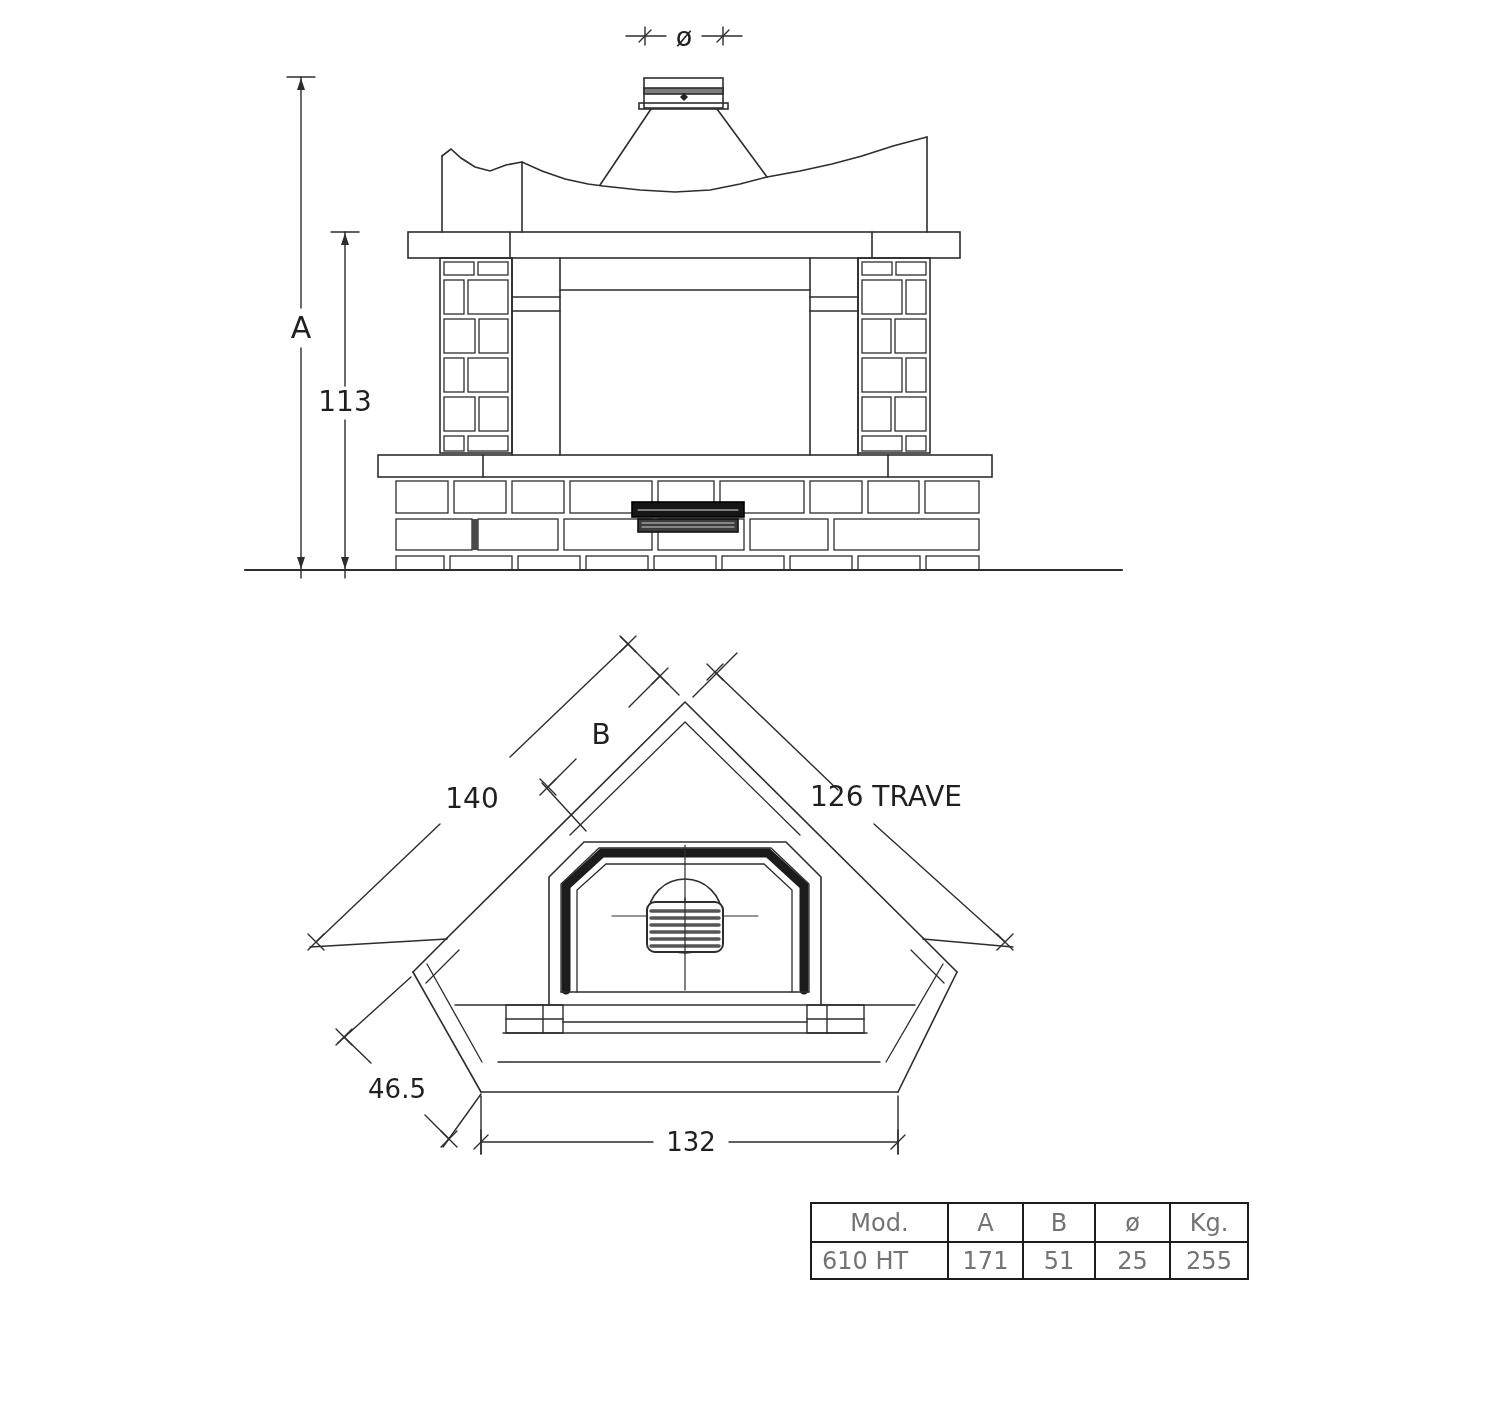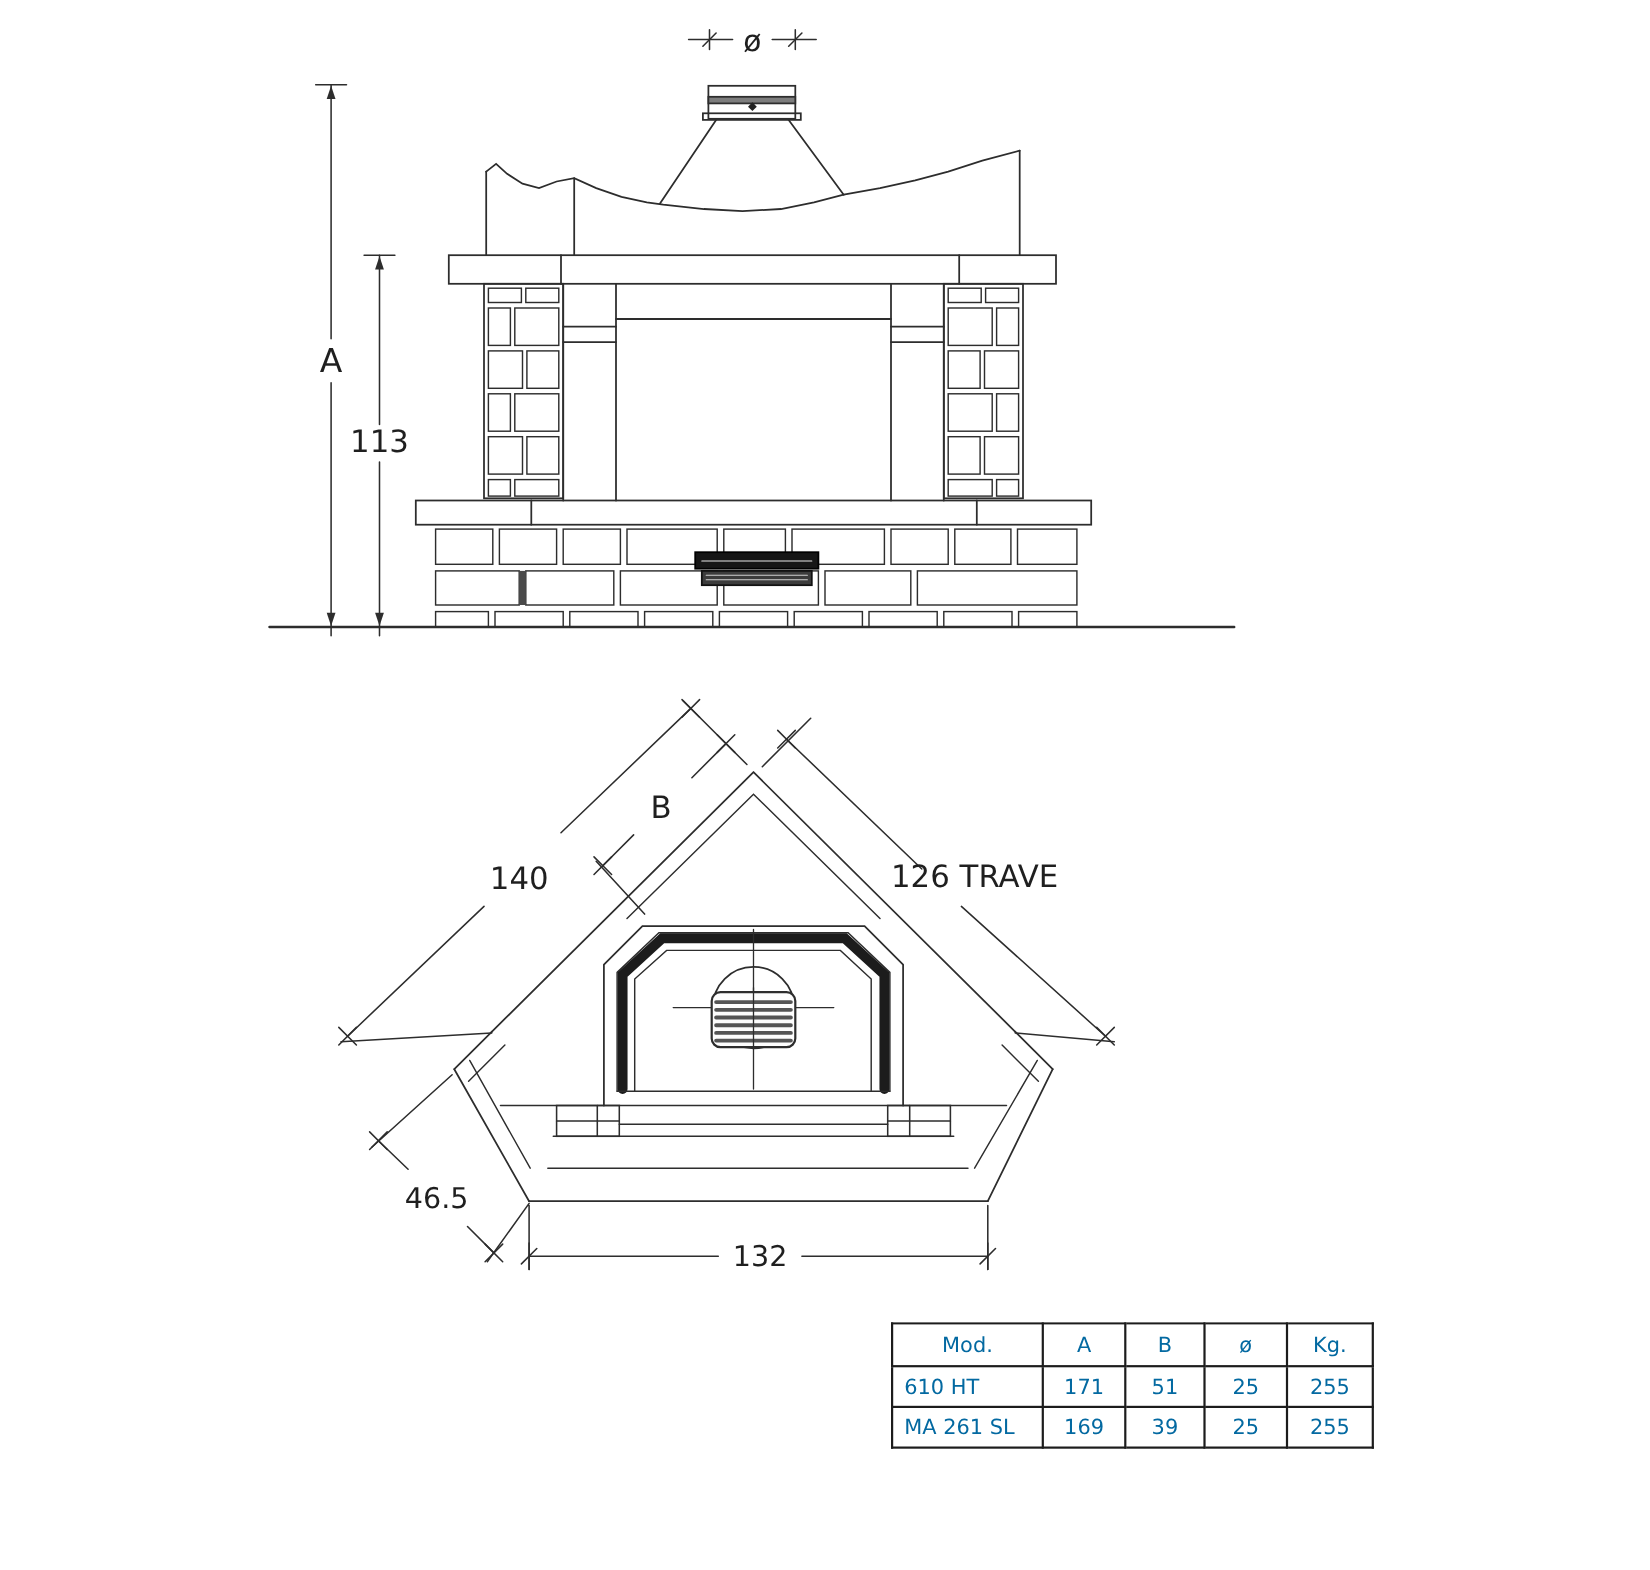--- a/index.html
+++ b/index.html
@@ -19,22 +19,22 @@
     position:absolute;
     left:810px;top:1202px;
     width:441px;height:225px;
     overflow:hidden;
   }
   table.spec{
     border-collapse:collapse;
     table-layout:fixed;
     width:437px;
     font-family:"DejaVu Sans",sans-serif;
-    font-size:19px;
-    color:#0369a1;
+    font-size:24px;
+    color:#737373;
   }
   table.spec th, table.spec td{
     border:2px solid #1c1c1c;
     background:#ffffff;
     font-weight:normal;
     text-align:center;
     padding:0;
     overflow:hidden;
     white-space:nowrap;
   }
@@ -295,25 +295,18 @@
       </tr>
     </thead>
     <tbody>
       <tr>
         <td class="c-mod">610 HT</td>
         <td>171</td>
         <td>51</td>
         <td>25</td>
         <td>255</td>
       </tr>
-      <tr>
-        <td class="c-mod">MA 261 SL</td>
-        <td>169</td>
-        <td>39</td>
-        <td>25</td>
-        <td>255</td>
-      </tr>
 
     </tbody>
   </table>
 </div>
 
 </div>
 
 </body></html>

